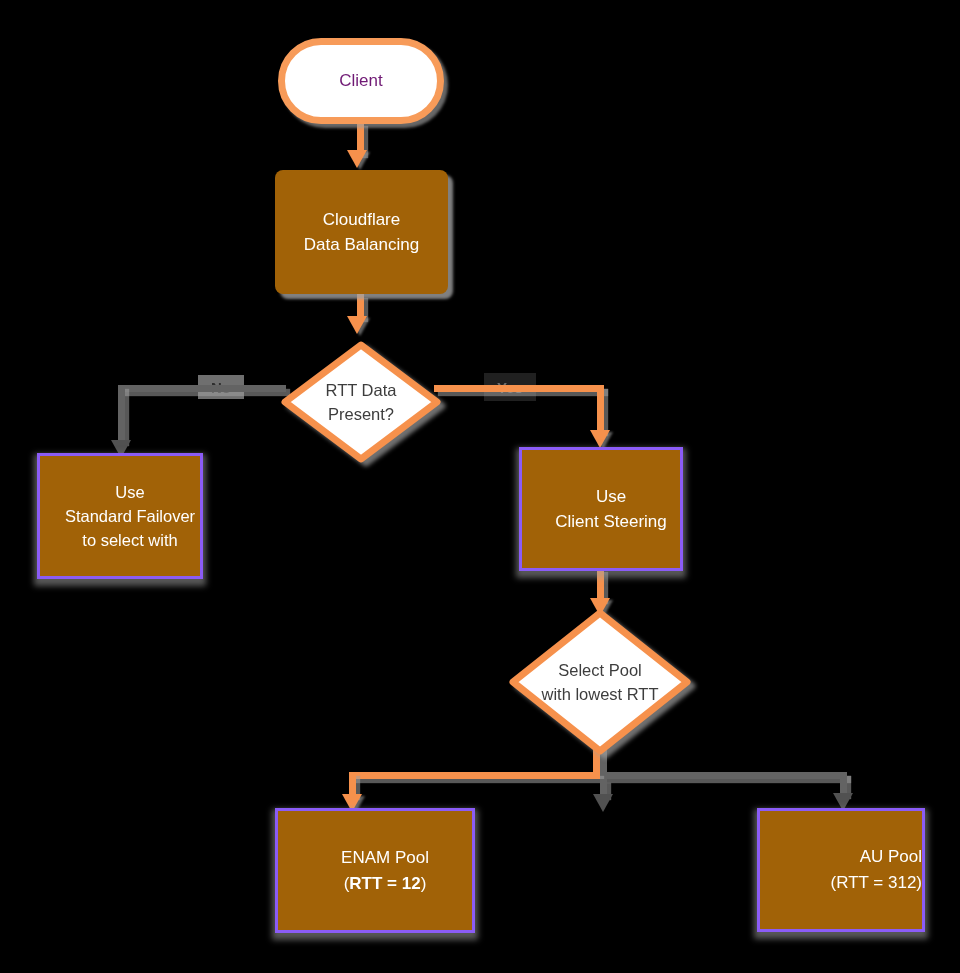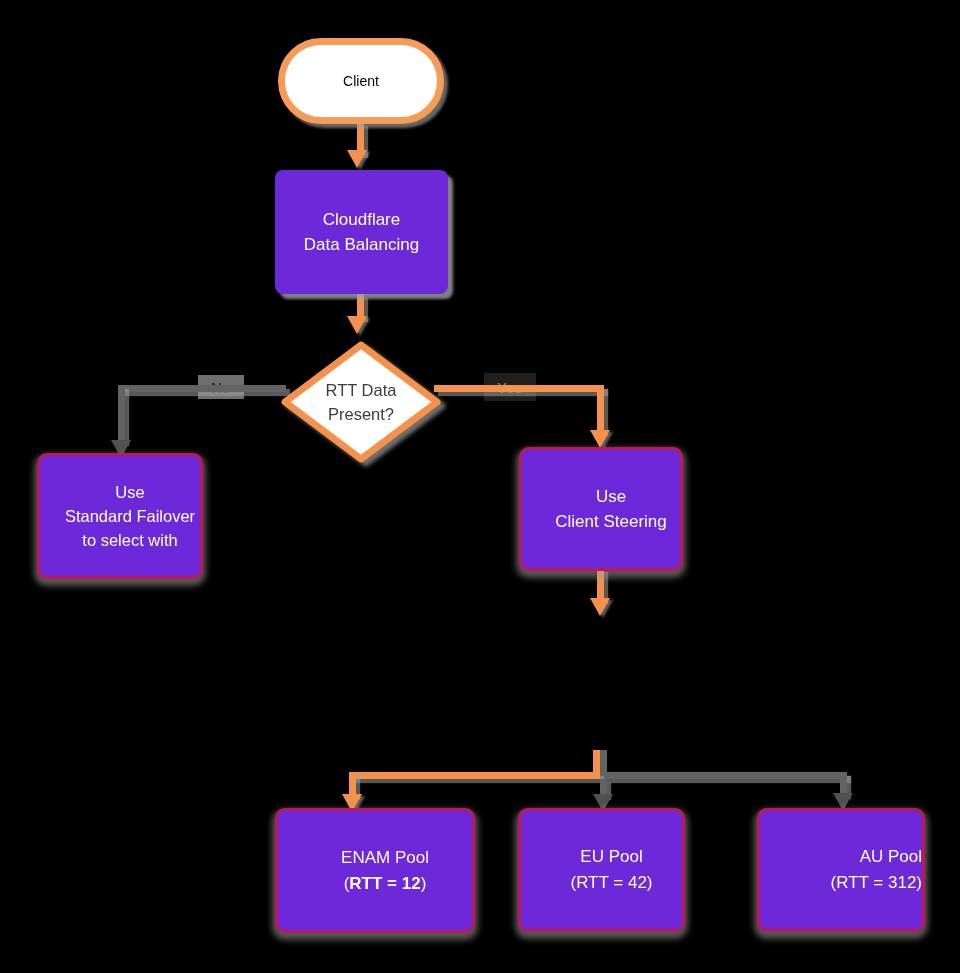--- a/index.html
+++ b/index.html
@@ -15,25 +15,25 @@
   .arrow.orange{border-top:18px solid #F6914C;filter:drop-shadow(3px 2px 1px rgba(160,160,160,.6));}
   .arrow.gray{border-top:18px solid #515151;}
   
   .elabel{position:absolute;z-index:1;display:flex;align-items:center;justify-content:center;
           font-size:15px;font-weight:bold;}
   .elabel.no{background:#6F6F6F;color:#2E2E2E;}
   .elabel.yes{background:rgba(105,105,105,0.30);color:#707070;}
   
   .node{position:absolute;z-index:3;box-sizing:border-box;display:flex;flex-direction:column;
         align-items:center;justify-content:center;text-align:center;}
-  .pill{background:#FFFFFF;border:7px solid #F79B59;border-radius:45px;color:#000000;
-        font-size:14px;box-shadow:4px 4px 3px rgba(160,160,160,0.65);}
-  .obox{background:#6d28d9;border-radius:8px;color:#FFFFFF;font-size:17px;line-height:25px;
+  .pill{background:#FFFFFF;border:7px solid #F79B59;border-radius:45px;color:#701a75;
+        font-size:17px;box-shadow:4px 4px 3px rgba(160,160,160,0.65);}
+  .obox{background:#a16207;border-radius:8px;color:#FFFFFF;font-size:17px;line-height:25px;
         box-shadow:5px 5px 3px rgba(160,160,160,0.8);}
-  .obox.white-border{border:3px solid #be185d;border-radius:10px;
+  .obox.white-border{border:3px solid #8b5cf6;border-radius:0;
         box-shadow:0 4px 6px 3px rgba(158,158,158,0.55);padding-left:20px;}
   .dwrap{position:absolute;z-index:3;}
   .dwrap svg{display:block;filter:drop-shadow(5px 4px 2px rgba(160,160,160,0.7));}
   .dtext{position:absolute;inset:0;display:flex;flex-direction:column;align-items:center;
          justify-content:center;text-align:center;color:#3D3D3D;font-size:16.5px;line-height:24px;}
   .b{font-weight:bold;}
 </style>
 </head>
 <body>
 
@@ -96,31 +96,36 @@
     <span>Use</span>
     <span>Standard Failover</span>
     <span>to select with</span>
   </div>
 
   <div class="node obox white-border" style="left:519px;top:447px;width:164px;height:124px;">
     <span>Use</span>
     <span>Client Steering</span>
   </div>
 
+  <div class="dwrap" style="left:508px;top:608px;width:184px;height:148px;">
+    <svg width="184" height="148" viewBox="0 0 184 148">
+      <polygon points="92,5 179,74 92,143 5,74" fill="#FFFFFF" stroke="#F6914C" stroke-width="7" stroke-linejoin="round"></polygon>
+    </svg>
+    <div class="dtext">
+      <span>Select Pool</span>
+      <span>with lowest RTT</span>
+    </div>
+  </div>
 
   <div class="node obox white-border" style="left:275px;top:808px;width:200px;height:125px;line-height:26px;">
     <span>ENAM Pool</span>
     <span>
       <span>(</span><span class="b">RTT = 12</span><span>)</span>
     </span>
   </div>
 
-  <div class="node obox white-border" style="left:518px;top:808px;width:167px;height:124px;line-height:26px;">
-    <span>EU Pool</span>
-    <span>(RTT = 42)</span>
-  </div>
 
   <div class="node obox white-border" style="left:757px;top:808px;width:168px;height:124px;line-height:26px;align-items:flex-end;">
     <span>AU Pool</span>
     <span>(RTT = 312)</span>
   </div>
 
 </div>
 
 </body></html>

